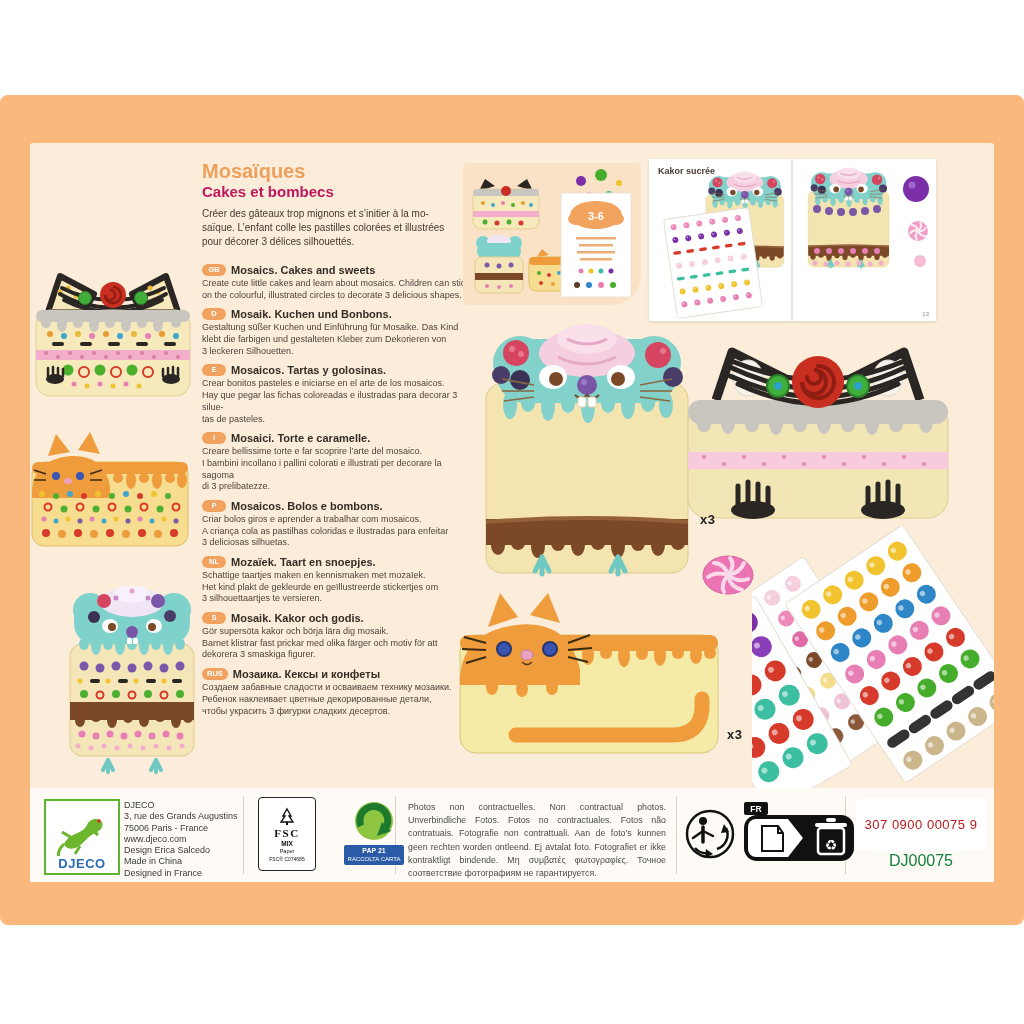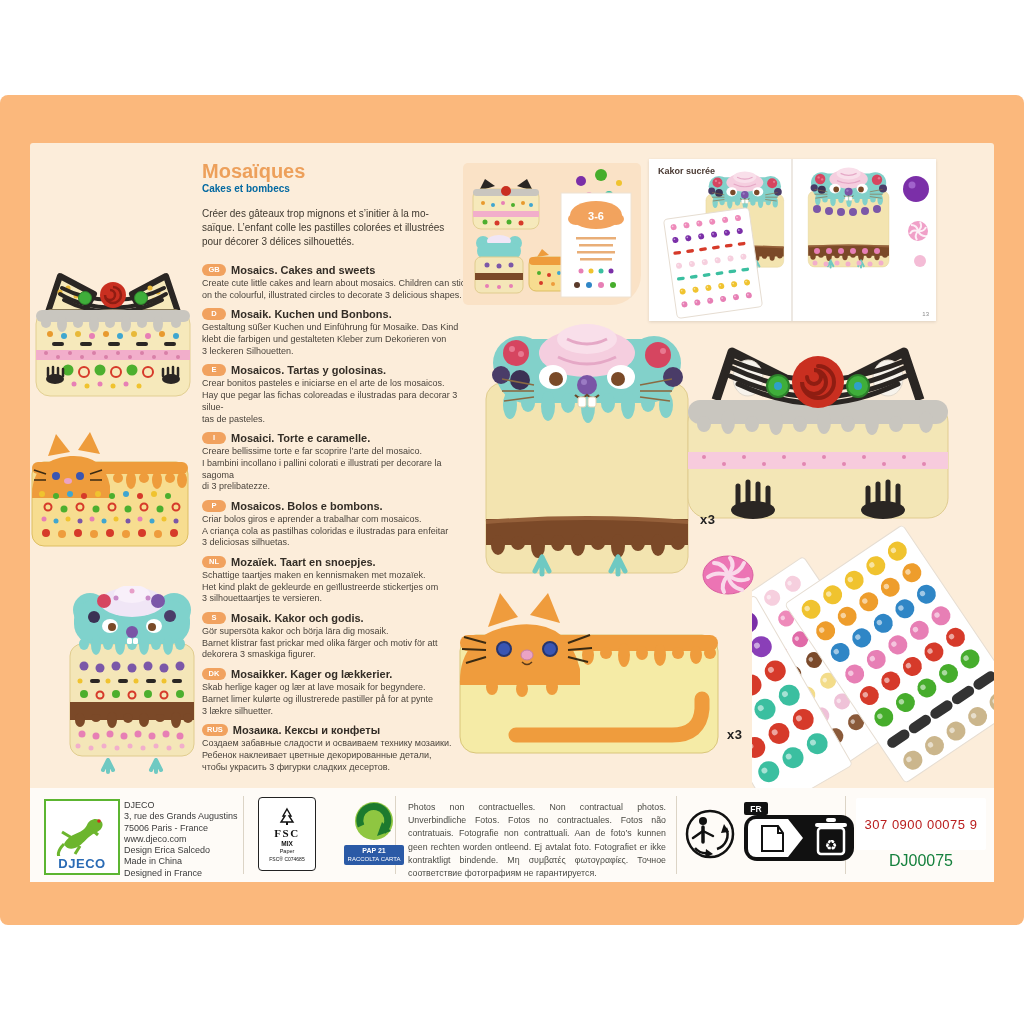--- a/index.html
+++ b/index.html
@@ -4,21 +4,21 @@
 <style>
   html,body{margin:0;padding:0;}
   .page{position:relative;width:1024px;height:1024px;background:#ffffff;overflow:hidden;
         font-family:"Liberation Sans",sans-serif;color:#3a342c;padding-left:26px;}
   .abs{position:absolute;}
   .frame{left:0;top:95px;width:1024px;height:830px;background:#fbb87c;border-radius:8px;}
   .panel{left:30px;top:143px;width:964px;height:739px;background:#fcedda;border-radius:3px;}
 
   
   .title{left:202px;top:160px;font-size:20px;font-weight:bold;color:#eda05b;}
-  .subtitle{left:202px;top:183px;font-size:10px;font-weight:bold;color:#0369a1;}
+  .subtitle{left:202px;top:183px;font-size:15px;font-weight:bold;color:#be185d;}
   .intro{left:202px;top:207px;width:268px;font-size:10px;line-height:1.4;color:#3e382f;white-space:pre-line;}
   .sections{left:202px;top:264px;width:272px;display:flex;flex-direction:column;gap:7px;}
   .sec-head{font-size:11px;font-weight:bold;color:#332d26;display:flex;gap:5px;}
   .badge{display:inline-block;min-width:14px;padding:1px 5px;background:#f1a25f;color:#fff;
          border-radius:9px;font-size:7.5px;font-weight:bold;text-align:center;}
   .sec-body{margin-top:2px;font-size:9px;line-height:1.3;color:#4a443c;white-space:pre-line;}
 
   
   .box-thumb{left:463px;top:163px;width:178px;height:142px;background:#fae2c6;
              border-radius:5px 5px 30px 5px;}
@@ -191,29 +191,20 @@
 3 silhouettaartjes te versieren.</div>
     </div>
     <div>
       <div class="sec-head">
           <span class="badge">S</span>
           <span>Mosaik. Kakor och godis.</span>
         </div>
       <div class="sec-body">Gör supersöta kakor och börja lära dig mosaik.
 Barnet klistrar fast prickar med olika färger och motiv för att
 dekorera 3 smaskiga figurer.</div>
-    </div>
-    <div>
-      <div class="sec-head">
-          <span class="badge">DK</span>
-          <span>Mosaikker. Kager og lækkerier.</span>
-        </div>
-      <div class="sec-body">Skab herlige kager og lær at lave mosaik for begyndere.
-Barnet limer kulørte og illustrerede pastiller på for at pynte
-3 lækre silhuetter.</div>
     </div>
     <div>
       <div class="sec-head">
           <span class="badge">RUS</span>
           <span>Мозаика. Кексы и конфеты</span>
         </div>
       <div class="sec-body">Создаем забавные сладости и осваиваем технику мозаики.
 Ребенок наклеивает цветные декорированные детали,
 чтобы украсить 3 фигурки сладких десертов.</div>
     </div>

